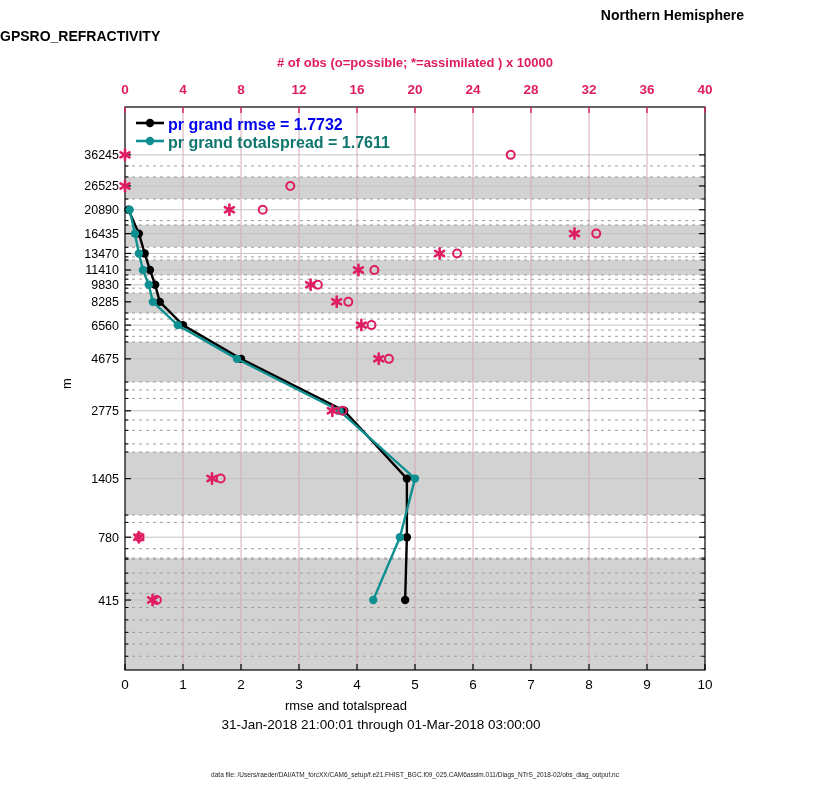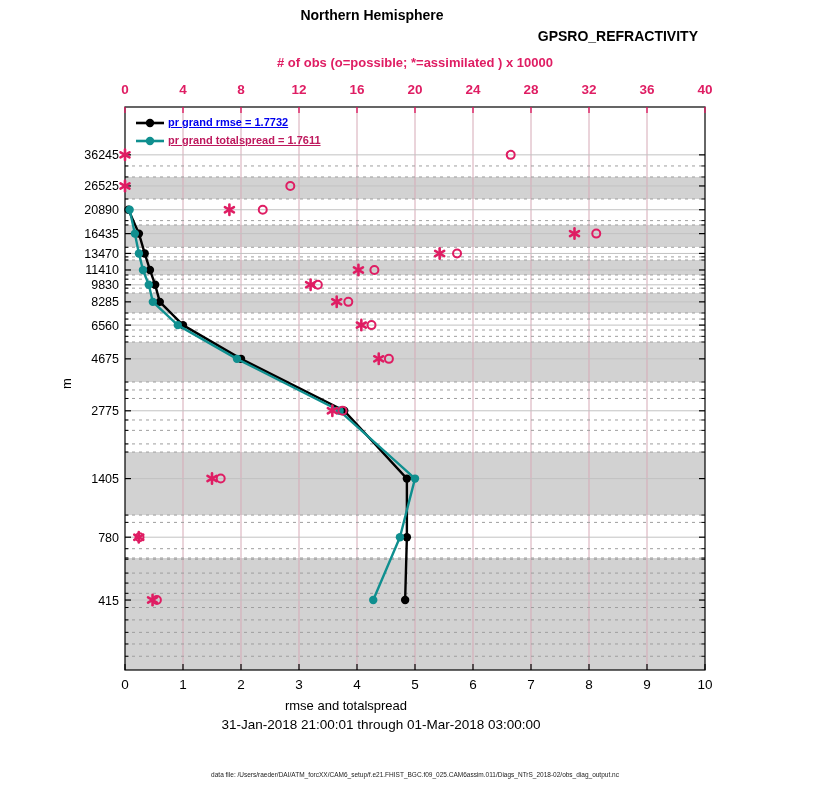--- a/index.html
+++ b/index.html
@@ -1,23 +1,23 @@
 <!DOCTYPE html>
 <html><head>
 <meta charset="utf-8">
 <style>
   html,body{margin:0;padding:0;background:#ffffff;}
   .page{position:relative;width:830px;height:800px;background:#ffffff;
         font-family:"Liberation Sans",sans-serif;overflow:hidden;}
   .page svg{position:absolute;left:0;top:0;}
   .ovl{position:absolute;white-space:nowrap;}
-  .title1{left:0;top:7px;width:744px;text-align:center;font-size:14px;font-weight:bold;color:#000;}
-  .title2{left:0;top:28px;width:698px;text-align:right;font-size:14px;font-weight:bold;color:#000;}
+  .title1{left:0;top:7px;width:744px;text-align:right;font-size:14px;font-weight:bold;color:#000;}
+  .title2{left:0;top:28px;width:698px;text-align:left;font-size:14px;font-weight:bold;color:#000;}
   .topax{left:0;top:55px;width:830px;text-align:center;font-size:13px;font-weight:bold;}
-  .legendtext{font-size:11px;font-weight:bold;text-decoration:underline;}
+  .legendtext{font-size:16px;font-weight:bold;}
   .lg1{left:168px;top:116px;}
   .lg2{left:168px;top:134px;}
   .ylab{left:46px;top:376px;font-size:13px;color:#000;transform:rotate(-90deg);transform-origin:center;width:40px;text-align:center;}
   .xlab{left:0;top:698px;width:692px;text-align:center;font-size:13px;color:#000;}
   .dater{left:0;top:717px;width:762px;text-align:center;font-size:13.5px;color:#000;}
   .foot{left:0;top:771px;width:830px;text-align:center;font-size:6.5px;color:#222;}
 </style>
 </head>
 <body>
 
@@ -339,20 +339,20 @@
       <circle cx="150" cy="123" r="4.2" fill="#000000"></circle>
       <line x1="136" y1="141" x2="164" y2="141" stroke="#0f8f8f" stroke-width="2.6"></line>
       <circle cx="150" cy="141" r="4.2" fill="#0f8f8f"></circle>
     </svg>
 
   <div class="ovl title1">Northern Hemisphere</div>
   <div class="ovl title2">GPSRO_REFRACTIVITY</div>
   <div class="ovl topax" id="topaxlab" style="color: rgb(223, 29, 99);"># of obs (o=possible; *=assimilated ) x 10000</div>
 
   <div class="ovl legendtext lg1" id="lg1" style="color: rgb(0, 0, 238);">pr grand rmse = 1.7732</div>
-  <div class="ovl legendtext lg2" id="lg2" style="color: #be185d;">pr grand totalspread = 1.7611</div>
+  <div class="ovl legendtext lg2" id="lg2" style="color: #0f766e;">pr grand totalspread = 1.7611</div>
 
   <div class="ovl ylab">m</div>
   <div class="ovl xlab">rmse and totalspread</div>
   <div class="ovl dater">31-Jan-2018 21:00:01 through 01-Mar-2018 03:00:00</div>
   <div class="ovl foot">data file: /Users/raeder/DAI/ATM_forcXX/CAM6_setup/f.e21.FHIST_BGC.f09_025.CAM6assim.011/Diags_NTrS_2018-02/obs_diag_output.nc</div>
 
 </div>
 
 </body></html>

